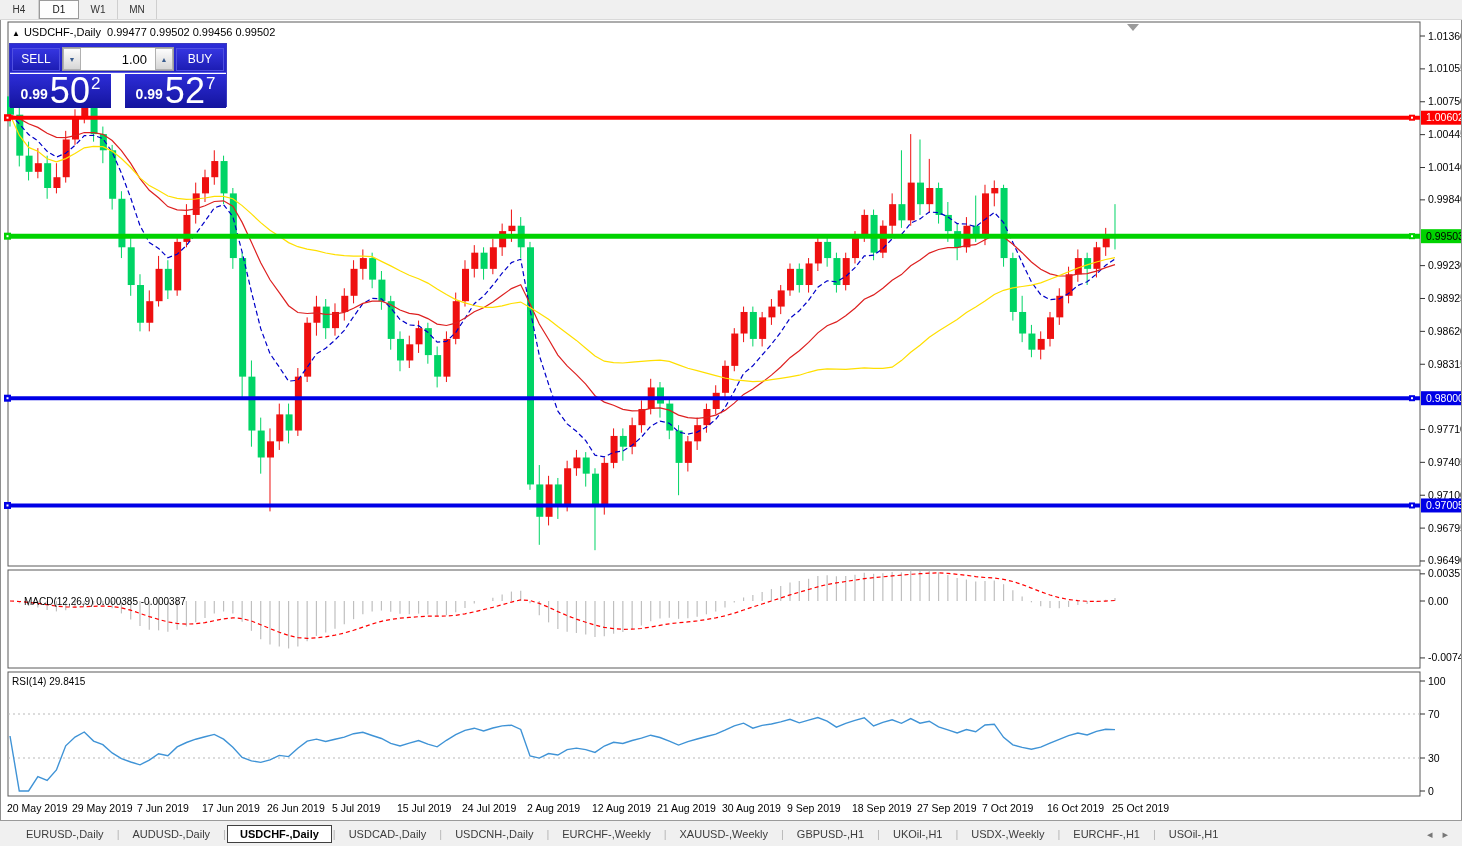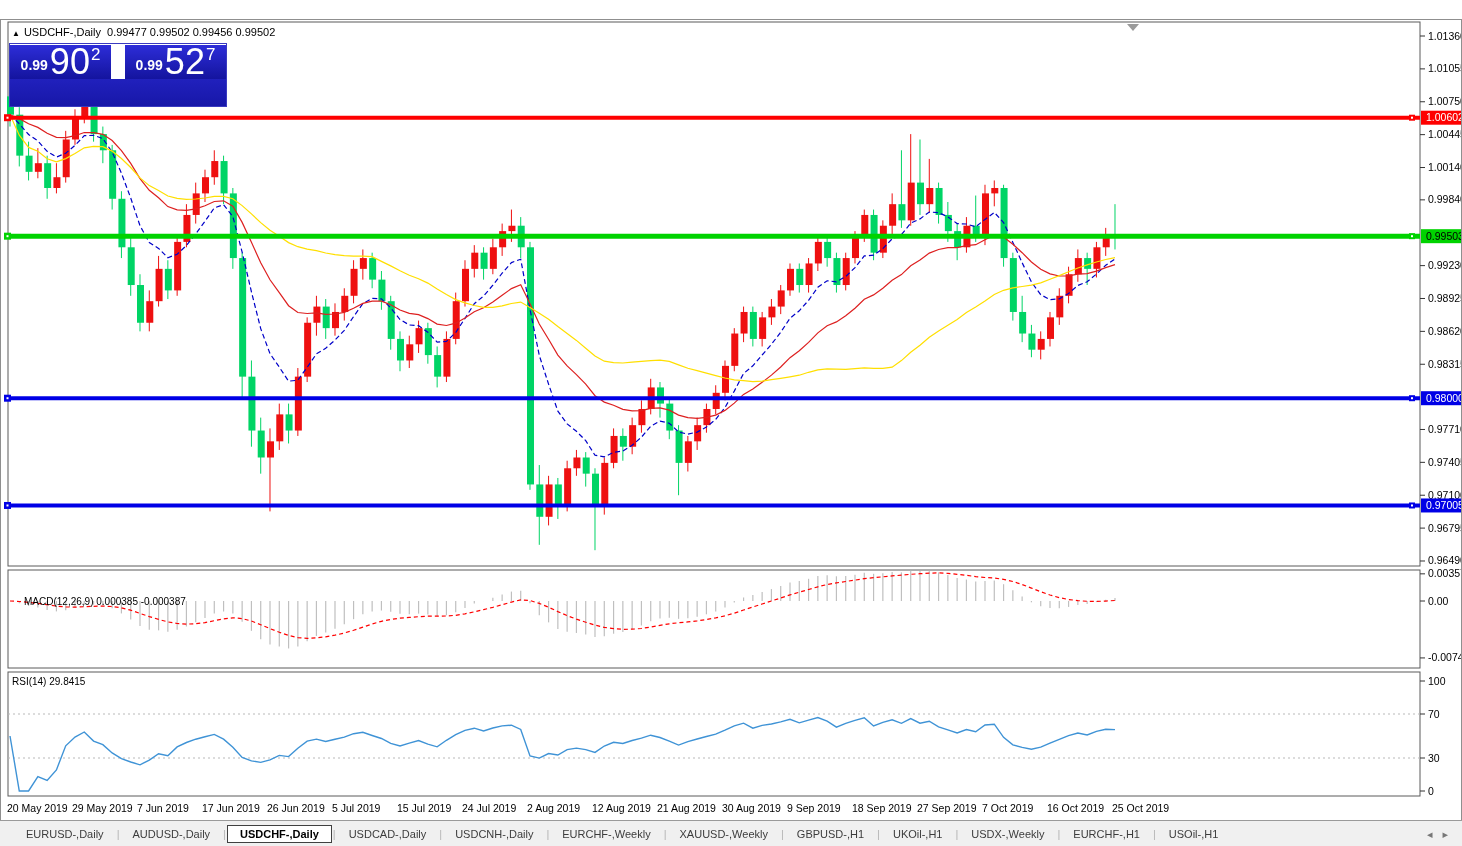--- a/index.html
+++ b/index.html
@@ -38,20 +38,26 @@
   .tabdiv{color:#b5b5b5;margin:0 1px;}
   #tab-arrows{margin-left:auto;margin-right:14px;display:flex;gap:10px;color:#777;font-size:11px;}
   #tab-arrows span{cursor:pointer;}
   svg text{font-family:"Liberation Sans",sans-serif;}
 </style>
 </head>
 <body>
 
 <div id="screen">
 
+  <div id="topbar">
+      <div class="tfbtn">H4</div>
+      <div class="tfbtn active">D1</div>
+      <div class="tfbtn">W1</div>
+      <div class="tfbtn">MN</div>
+    </div>
 
   <svg id="chart-svg" width="1462" height="846">
       <g>
         <rect x="8" y="22" width="1412" height="544" fill="none" stroke="#5a5a5a" stroke-width="1"></rect>
         <rect x="8" y="570" width="1412" height="98" fill="none" stroke="#5a5a5a" stroke-width="1"></rect>
         <rect x="8" y="672" width="1412" height="124" fill="none" stroke="#5a5a5a" stroke-width="1"></rect>
       </g>
       <g>
         <line x1="10" y1="83.43199999999956" x2="10" y2="126.5519999999996" stroke="#00d465" stroke-width="1"></line>
         <rect x="7" y="96.36800000000054" width="7" height="18.326000000000377" fill="#00d465"></rect>
@@ -546,24 +552,33 @@
       </g>
     </svg>
 
   <div id="chartwin"></div>
 
   <div id="title">
     <span class="tri">▲</span><span>USDCHF-,Daily</span>&nbsp;&nbsp;<span>0.99477 0.99502 0.99456 0.99502</span>
   </div>
 
   <div id="tpanel">
+    <div class="row1">
+      <div class="tbtn">SELL</div>
+      <div class="volgrp">
+        <div class="spin">▼</div>
+        <input class="volin" value="1.00" style="">
+        <div class="spin">▲</div>
+      </div>
+      <div class="tbtn">BUY</div>
+    </div>
     <div class="row2">
       <div class="tile">
         <span class="pref">0.99</span>
-          <span class="big">90</span>
+          <span class="big">50</span>
           <span class="sup">2</span>
       </div>
       <div class="tile">
         <span class="pref">0.99</span>
           <span class="big">52</span>
           <span class="sup">7</span>
       </div>
     </div>
   </div>
 

